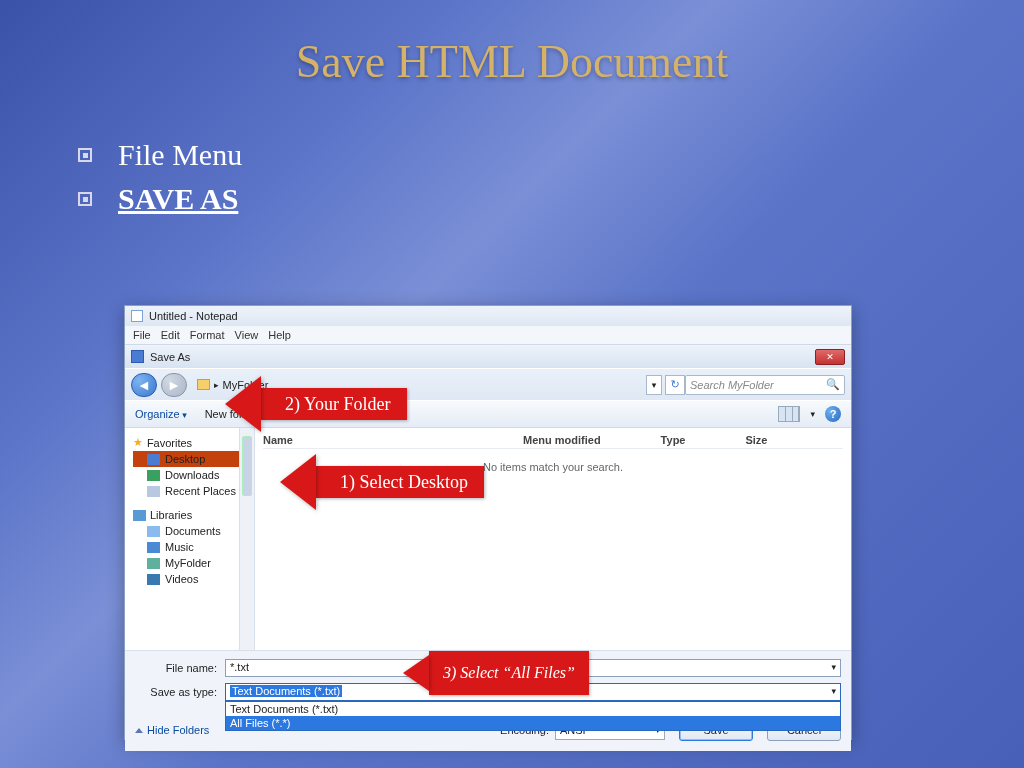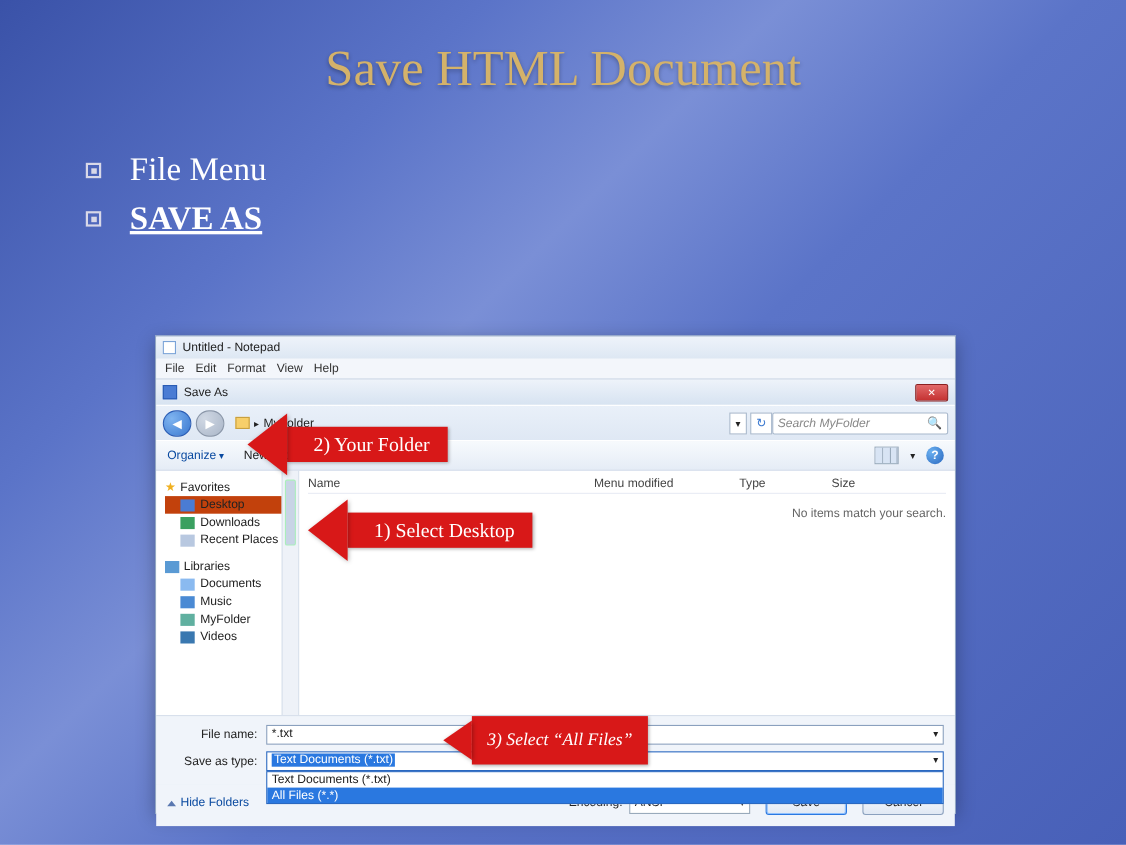--- a/index.html
+++ b/index.html
@@ -29,21 +29,21 @@
   .bullet-marker {
     width: 14px; height: 14px; border: 2px solid #d8d8e8;
     display: inline-flex; align-items: center; justify-content: center;
     margin-right: 26px;
   }
   .bullet-marker::after { content:""; width:5px; height:5px; background:#d8d8e8; }
   .bullet-underline { text-decoration: underline; font-weight: bold; }
 
   .dialog {
     position: absolute;
-    left: 141px; top: 305px;
+    left: 124px; top: 305px;
     width: 728px; height: 435px;
     background: #eaf0f7;
     border: 1px solid #8aa0be;
     box-shadow: 0 4px 16px rgba(0,0,0,0.3);
     font-size: 11px;
     color: #222;
   }
   .notepad-title {
     height: 20px;
     background: linear-gradient(#eef3fa, #dde7f3);
@@ -135,23 +135,23 @@
   .i-desktop { background:#4a7cd4; }
   .i-dl { background:#3aa060; }
   .i-recent { background:#b8c8e0; }
   .i-lib { background:#5a9ad4; }
   .i-doc { background:#8abaf0; }
   .i-music { background:#4a8ad4; }
   .i-pic { background:#60b0a0; }
   .i-vid { background:#3a78b0; }
 
   .filepane { flex:1; padding: 4px 8px; position:relative; }
-  .colhead { display:flex; gap:60px; font-size:11px; color:#444; padding:2px 0; border-bottom:1px solid #e8ecf4; }
+  .colhead { display:flex; gap:60px; font-size:11px; color:#444; padding:2px 0; border-bottom:1px solid #e8ecf4;font-weight:bold; }
   .colhead span:first-child { width:200px; }
-  .empty-msg { text-align:right; color:#666; font-size:11px; margin-top:12px; }
+  .empty-msg { text-align:center; color:#666; font-size:11px; margin-top:12px; }
 
   .bottom-fields {
     background:#f0f4fa; border-top:1px solid #d8e0ec;
     padding: 8px 10px 6px 10px;
   }
   .field-row { display:flex; align-items:center; margin-bottom:6px; }
   .field-label { width:90px; text-align:right; padding-right:8px; font-size:11px; }
   .field-input {
     flex:1; height:18px; background:#fff; border:1px solid #8aa0be;
     font-size:11px; padding:1px 4px; position:relative;

